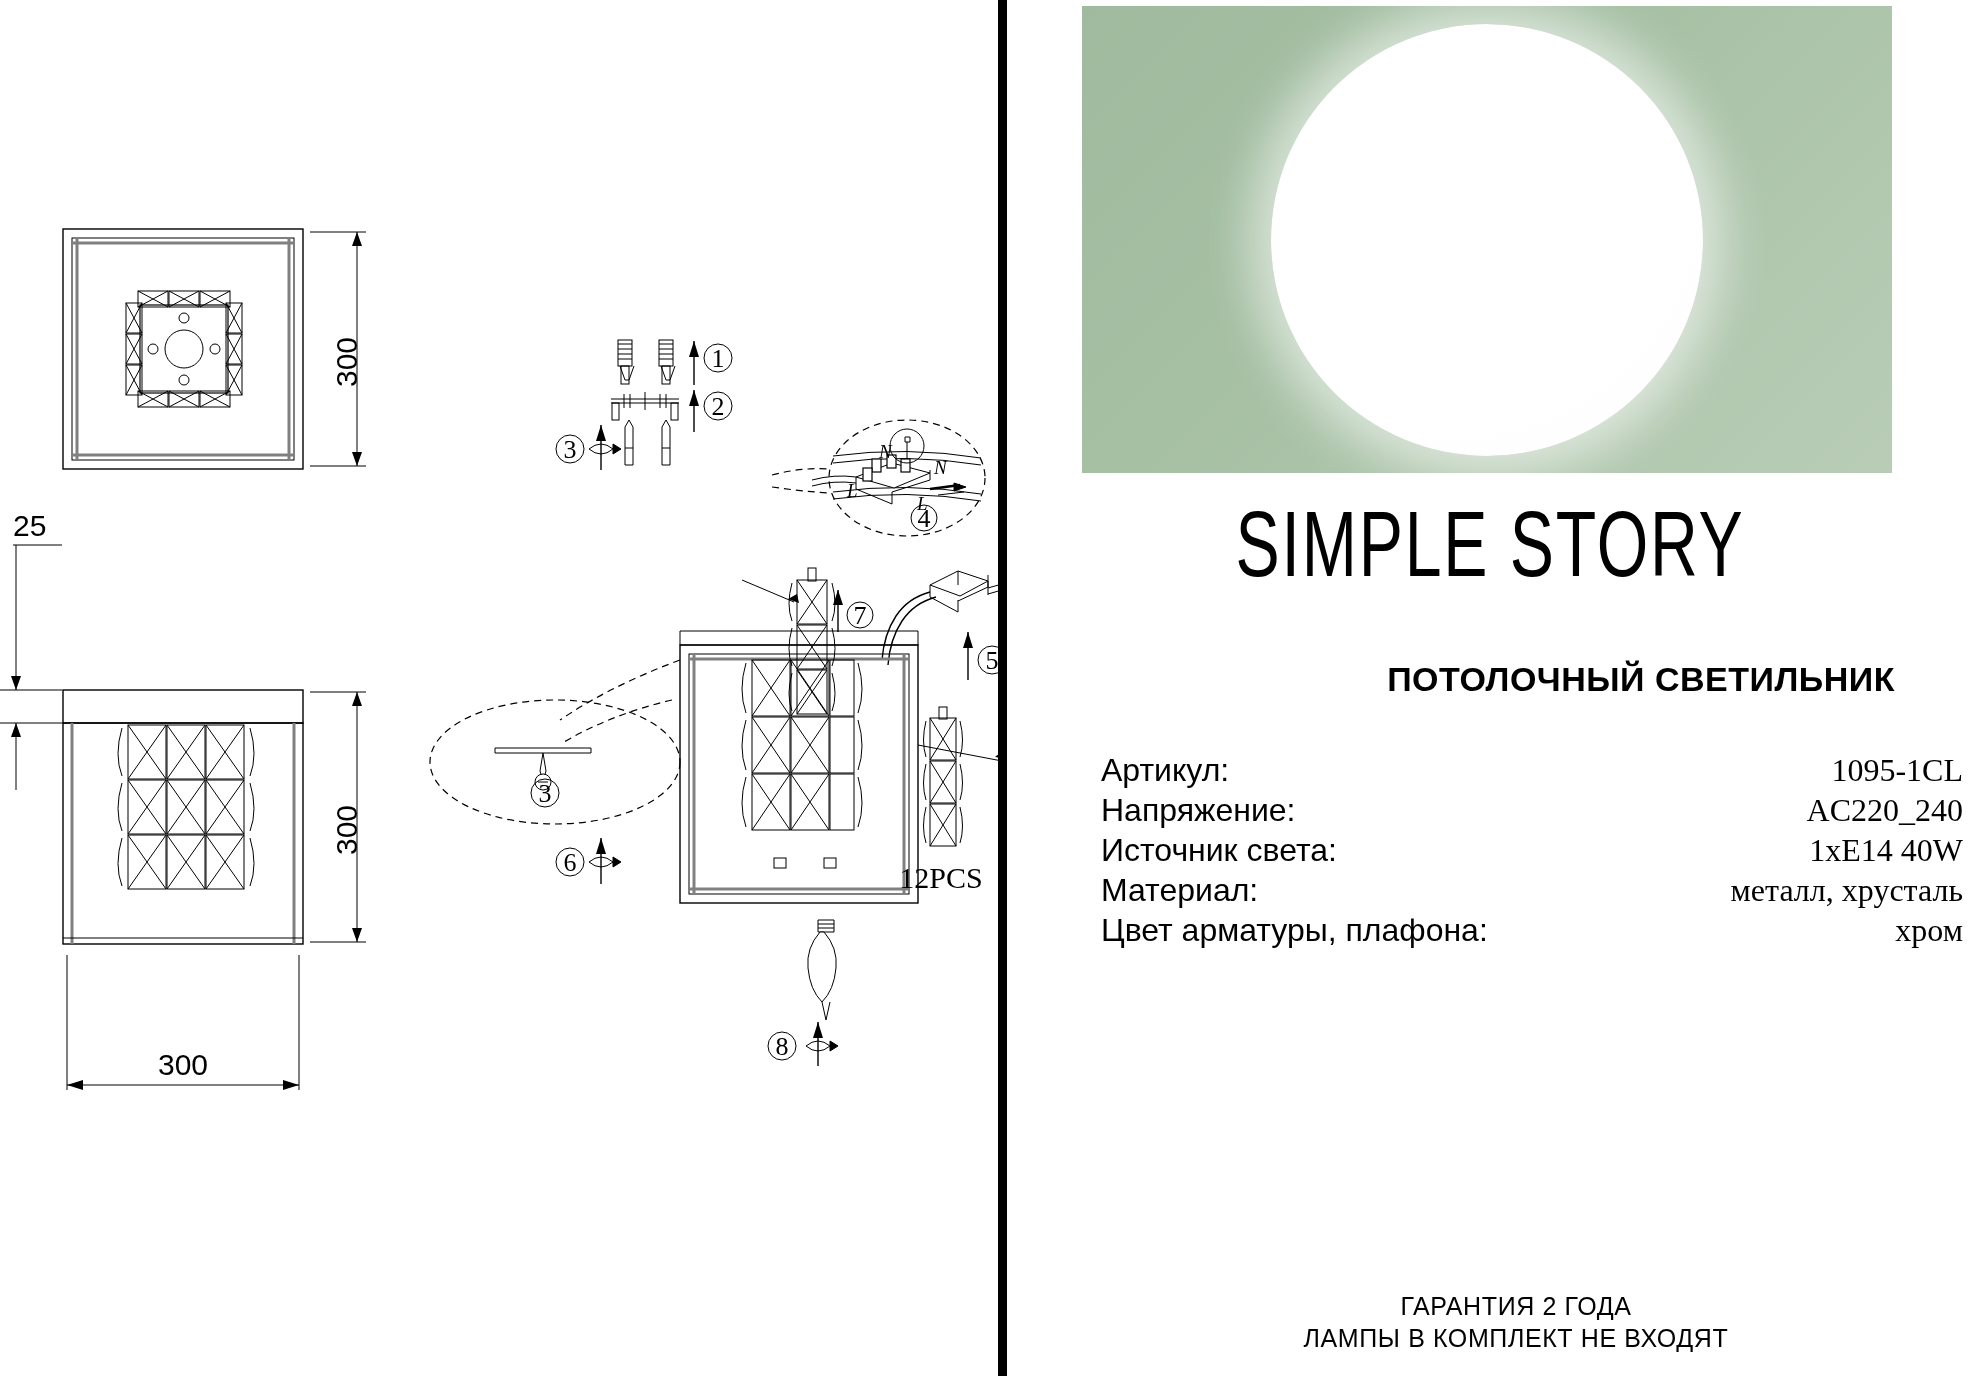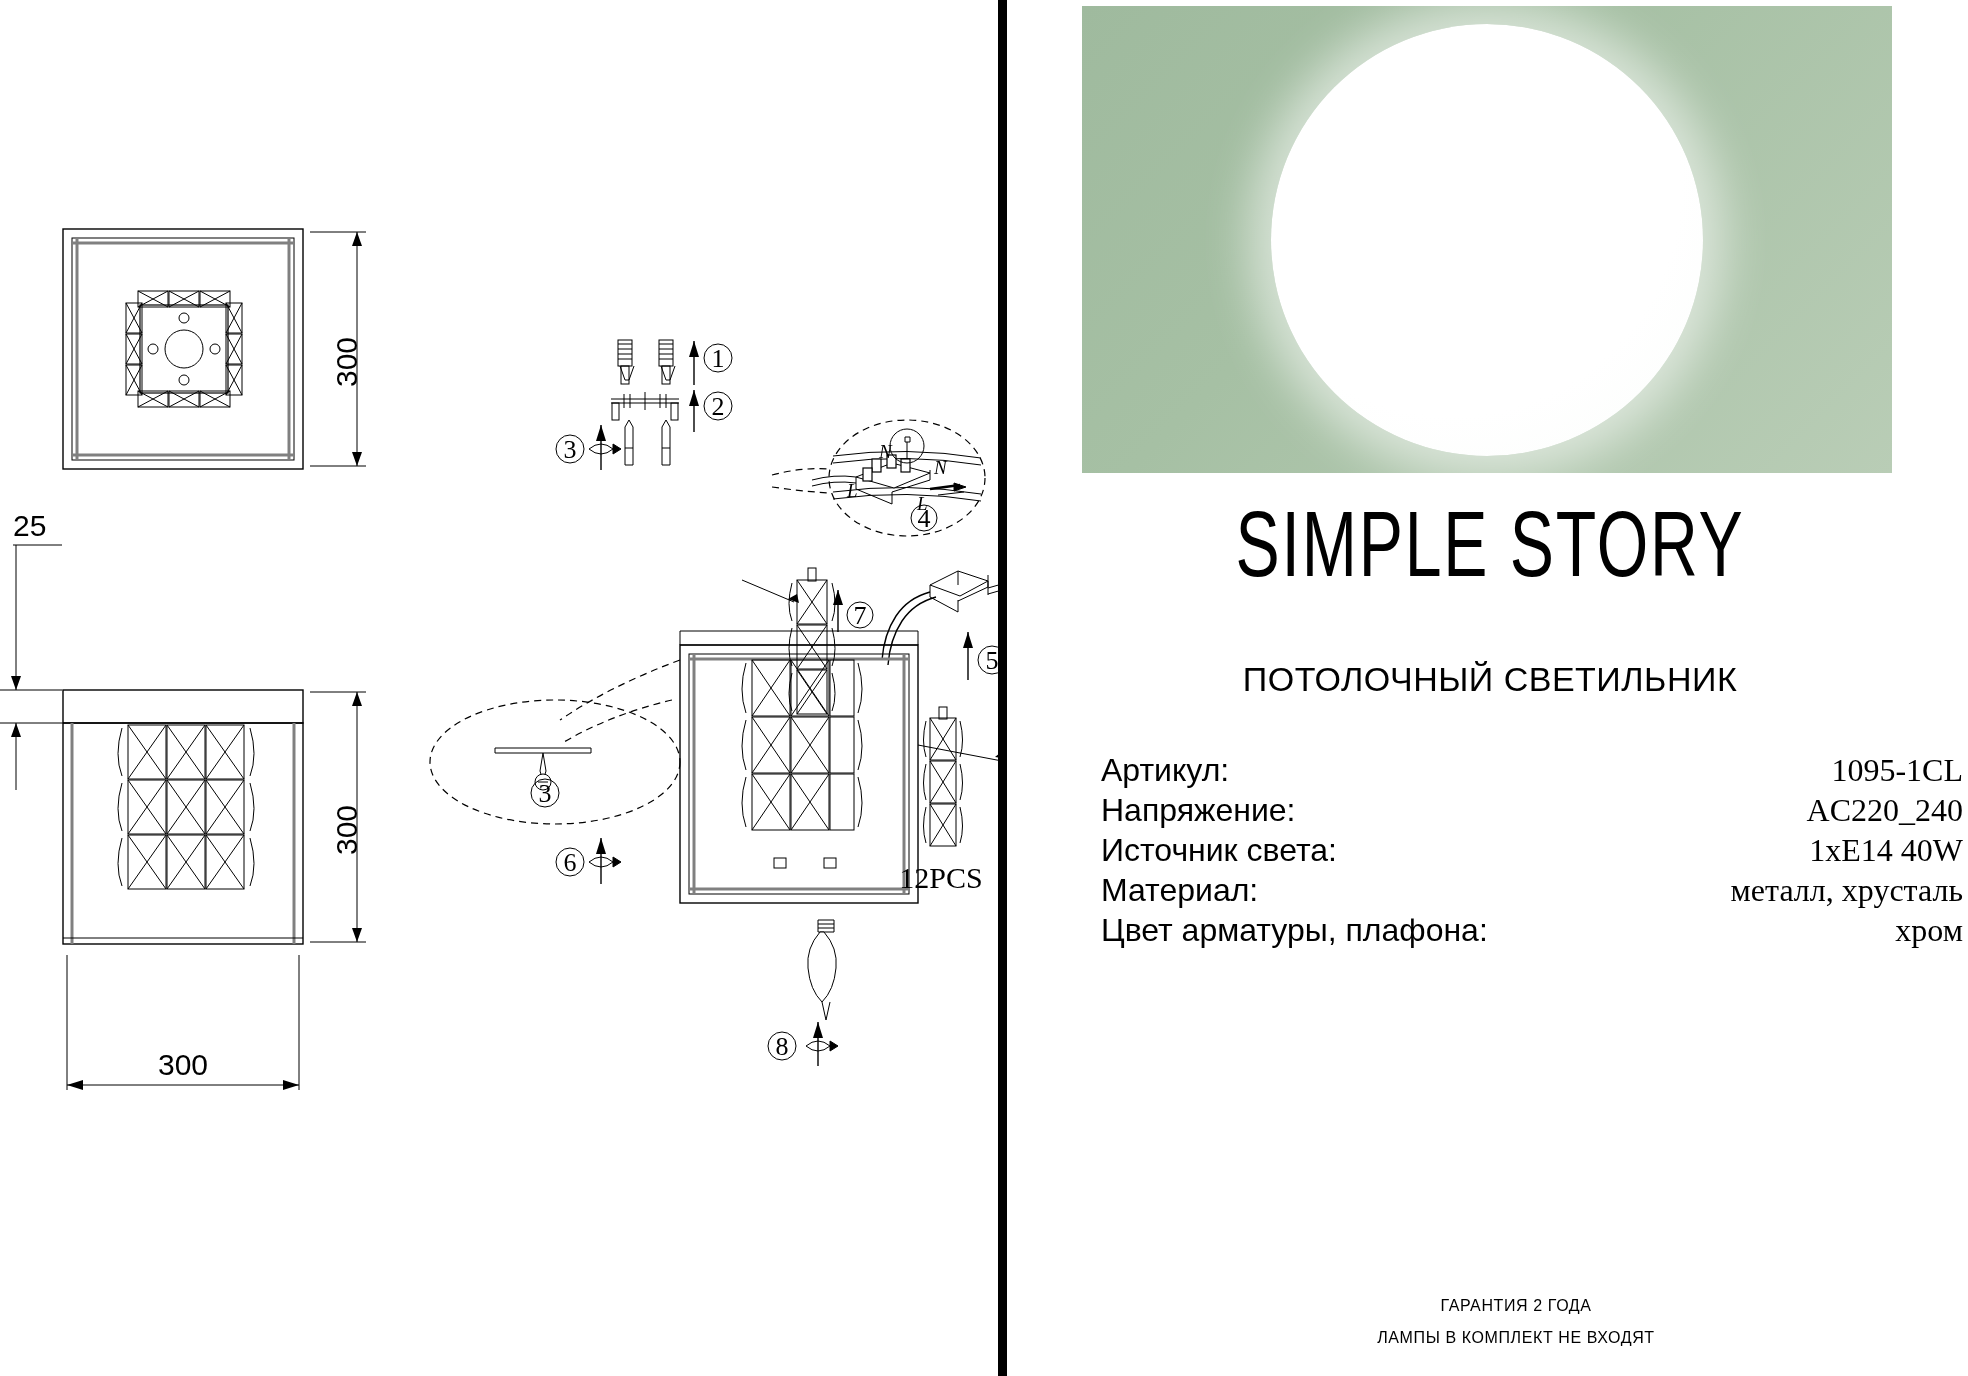--- a/index.html
+++ b/index.html
@@ -55,43 +55,43 @@
     font-size:72px;
     font-family:"Liberation Sans Narrow","Liberation Sans",sans-serif;
     font-weight:400;
     letter-spacing:2px;
     transform:scaleY(1.28) scaleX(0.92);
     transform-origin:center top;
     white-space:nowrap;
   }
   .subtitle{
     position:absolute;left:78px;top:660px;
-    width:810px;text-align:center;
-    font-size:34px;font-weight:normal;
+    width:810px;text-align:right;
+    font-size:34px;font-weight:bold;
     letter-spacing:0.5px;
     white-space:nowrap;
   }
 
   .specs{
     position:absolute;left:86px;top:750px;
     width:862px;
     margin-left:8px;
   }
   .spec-row{
     display:flex;justify-content:space-between;align-items:baseline;
     font-size:32px;line-height:40px;
     white-space:nowrap;
   }
   .spec-label{font-weight:400;}
   .spec-value{font-weight:400;text-align:left;font-family:Liberation Serif, serif;}
 
   .footer{
     position:absolute;left:78px;top:1290px;
     width:862px;text-align:center;
-    font-size:16px;line-height:32px;
+    font-size:25px;line-height:32px;
     letter-spacing:0.6px;
   }
 
   
   svg{display:block;}
   .ln{fill:none;stroke:#000;stroke-width:1.4;}
   .ln-thin{fill:none;stroke:#000;stroke-width:1;}
   .ln-gray{fill:none;stroke:#808080;stroke-width:3;}
   .dash{fill:none;stroke:#000;stroke-width:1.2;stroke-dasharray:7 5;}
   .fillw{fill:#fff;stroke:#000;stroke-width:1.2;}

